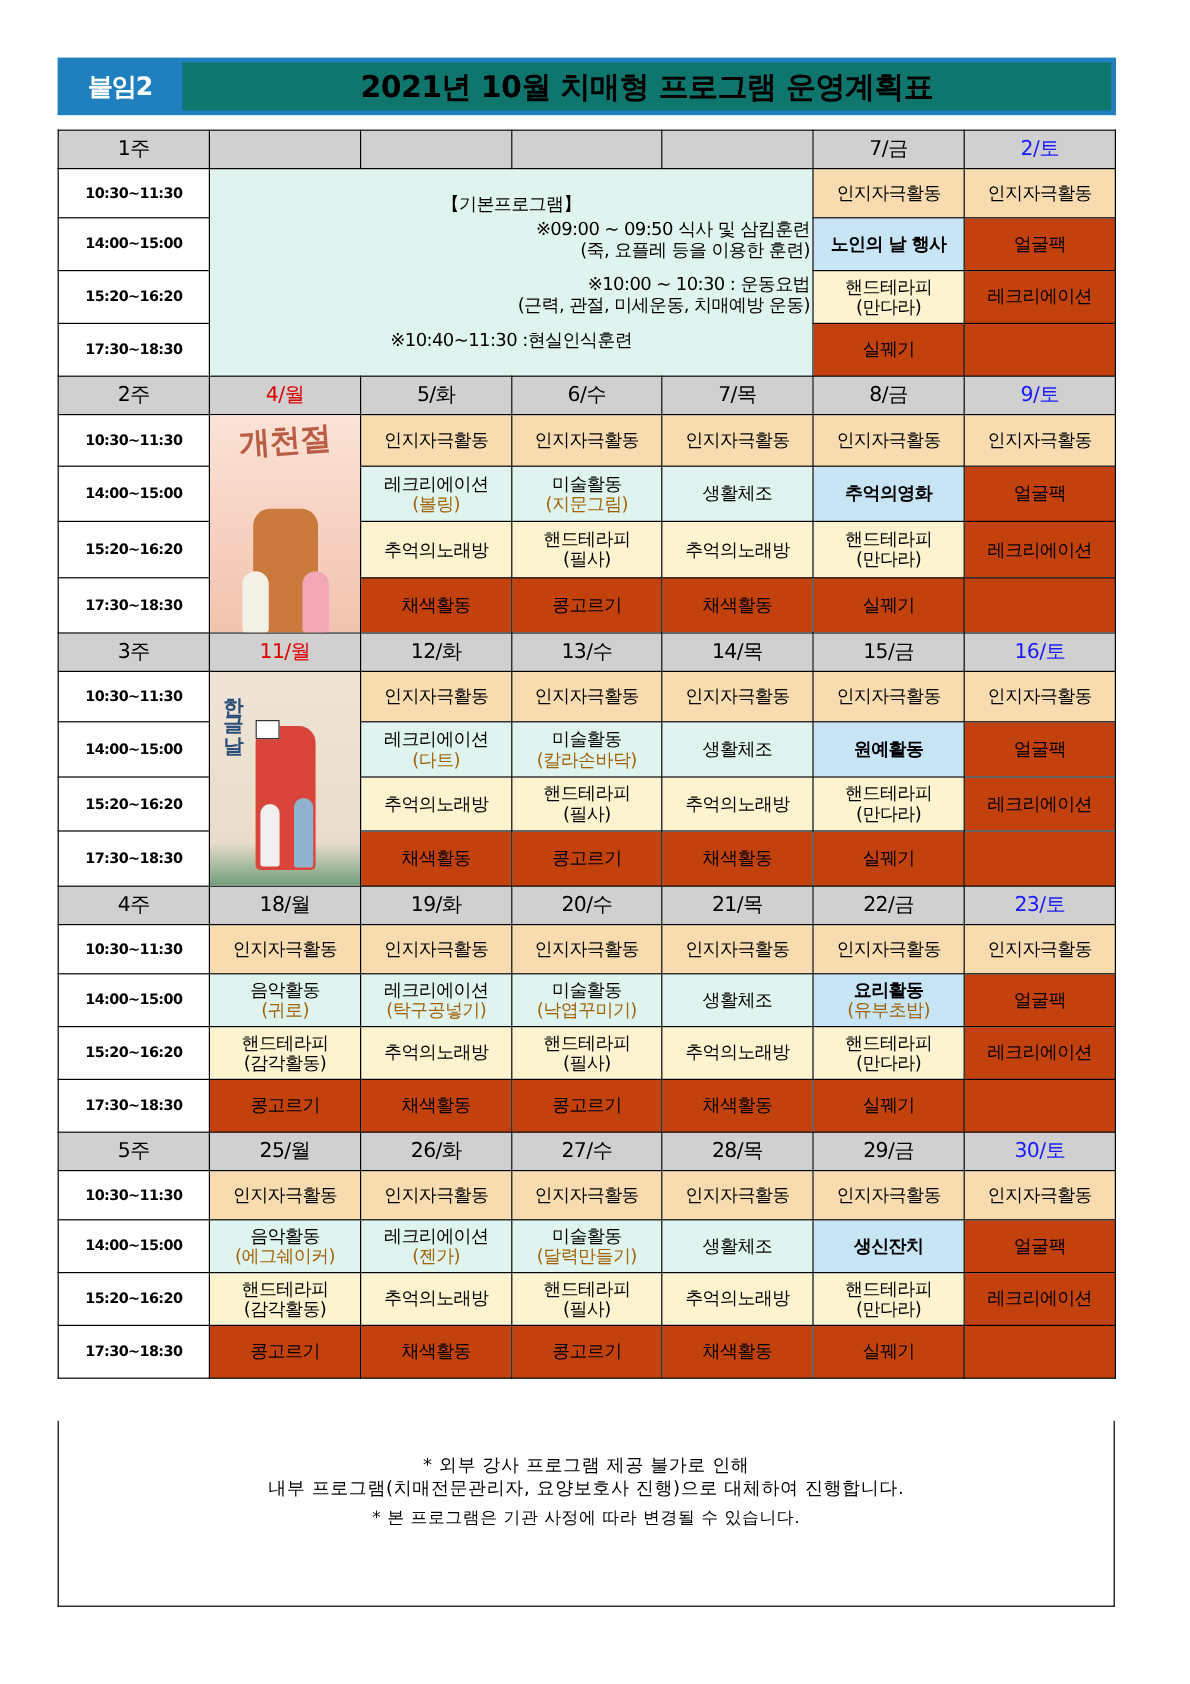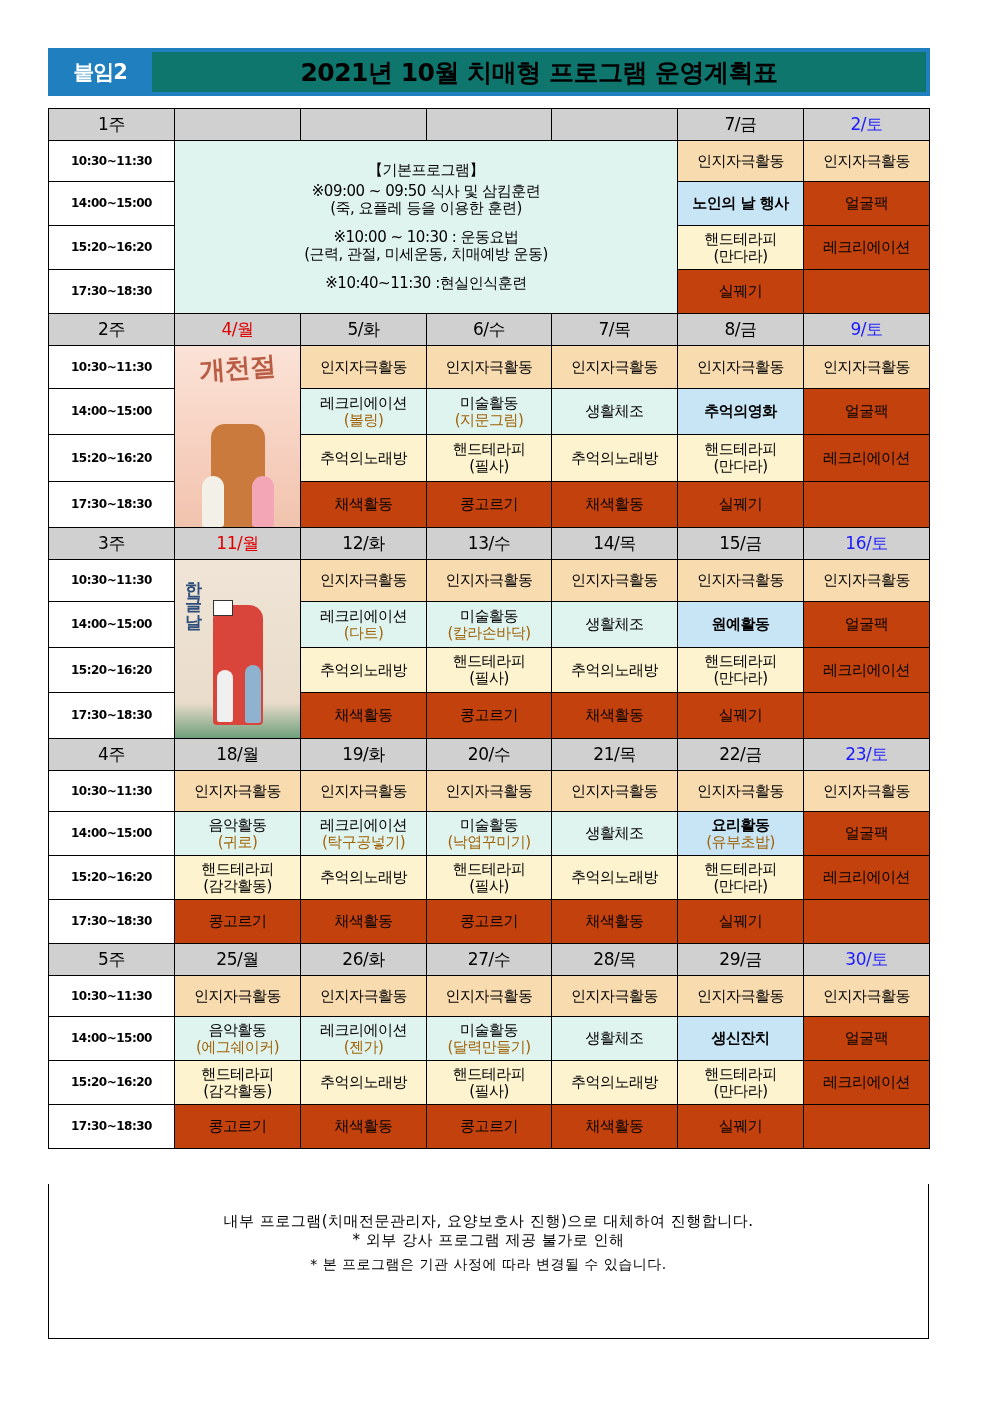--- a/index.html
+++ b/index.html
@@ -17,21 +17,21 @@
   .c-teal { background:#e0f4ef; }
   .c-blue { background:#c8e5f6; font-weight:bold; }
   .c-yellow { background:#fef3cf; }
   .c-white { background:#c2410c; }
   .c-basic { background:#e0f4ef; font-size:15px; line-height:20px; }
   .red { color:#e00000; }
   .blue { color:#1a1aff; }
   .sub { color:#a16207; display:block; }
   .line { display:block; }
   .basic-title { display:block; margin-bottom:4px; }
-  .basic-block { display:block; margin-bottom:12px; }
+  .basic-block { display:block; margin-bottom:12px;text-align:right; }
 
   .img-cell { padding:0 !important; }
   .poster { width:100%; height:100%; position:relative; }
   .poster1 { background:linear-gradient(180deg,#fbe3d7 0%,#f6cfbe 60%,#f1c3ae 100%); }
   .poster2 { background:linear-gradient(180deg,#efe4d6 0%,#e9dccb 80%,#6f9f7b 100%); }
   .poster-title1 { position:absolute; top:14px; left:0; right:0; text-align:center; color:#b95e45; font-weight:bold; font-size:26px; transform:rotate(-4deg); }
   .poster-title2 { position:absolute; top:8px; left:10px; color:#2d4d7a; font-weight:bold; font-size:17px; writing-mode:vertical-rl; }
   .figure { position:absolute; left:50%; transform:translateX(-50%); border-radius:14px 14px 4px 4px; }
 
   .notes { position:absolute; left:48px; top:1184px; width:881px; height:155px; border:1.5px solid #000; border-top:none; box-sizing:border-box; text-align:center; font-size:15px; }
@@ -357,17 +357,17 @@
       <td class="c-white">콩고르기</td>
       <td class="c-white">채색활동</td>
       <td class="c-white">실꿰기</td>
       <td class="c-white"></td>
     </tr>
   </tbody>
 </table>
 
 <div class="notes">
   <div class="n1">
+    <div>* 외부 강사 프로그램 제공 불가로 인해</div>
     <div>내부 프로그램(치매전문관리자, 요양보호사 진행)으로 대체하여 진행합니다.</div>
-    <div>* 외부 강사 프로그램 제공 불가로 인해</div>
   </div>
   <div class="n3">* 본 프로그램은 기관 사정에 따라 변경될 수 있습니다.</div>
 </div>
 
 </body></html>

